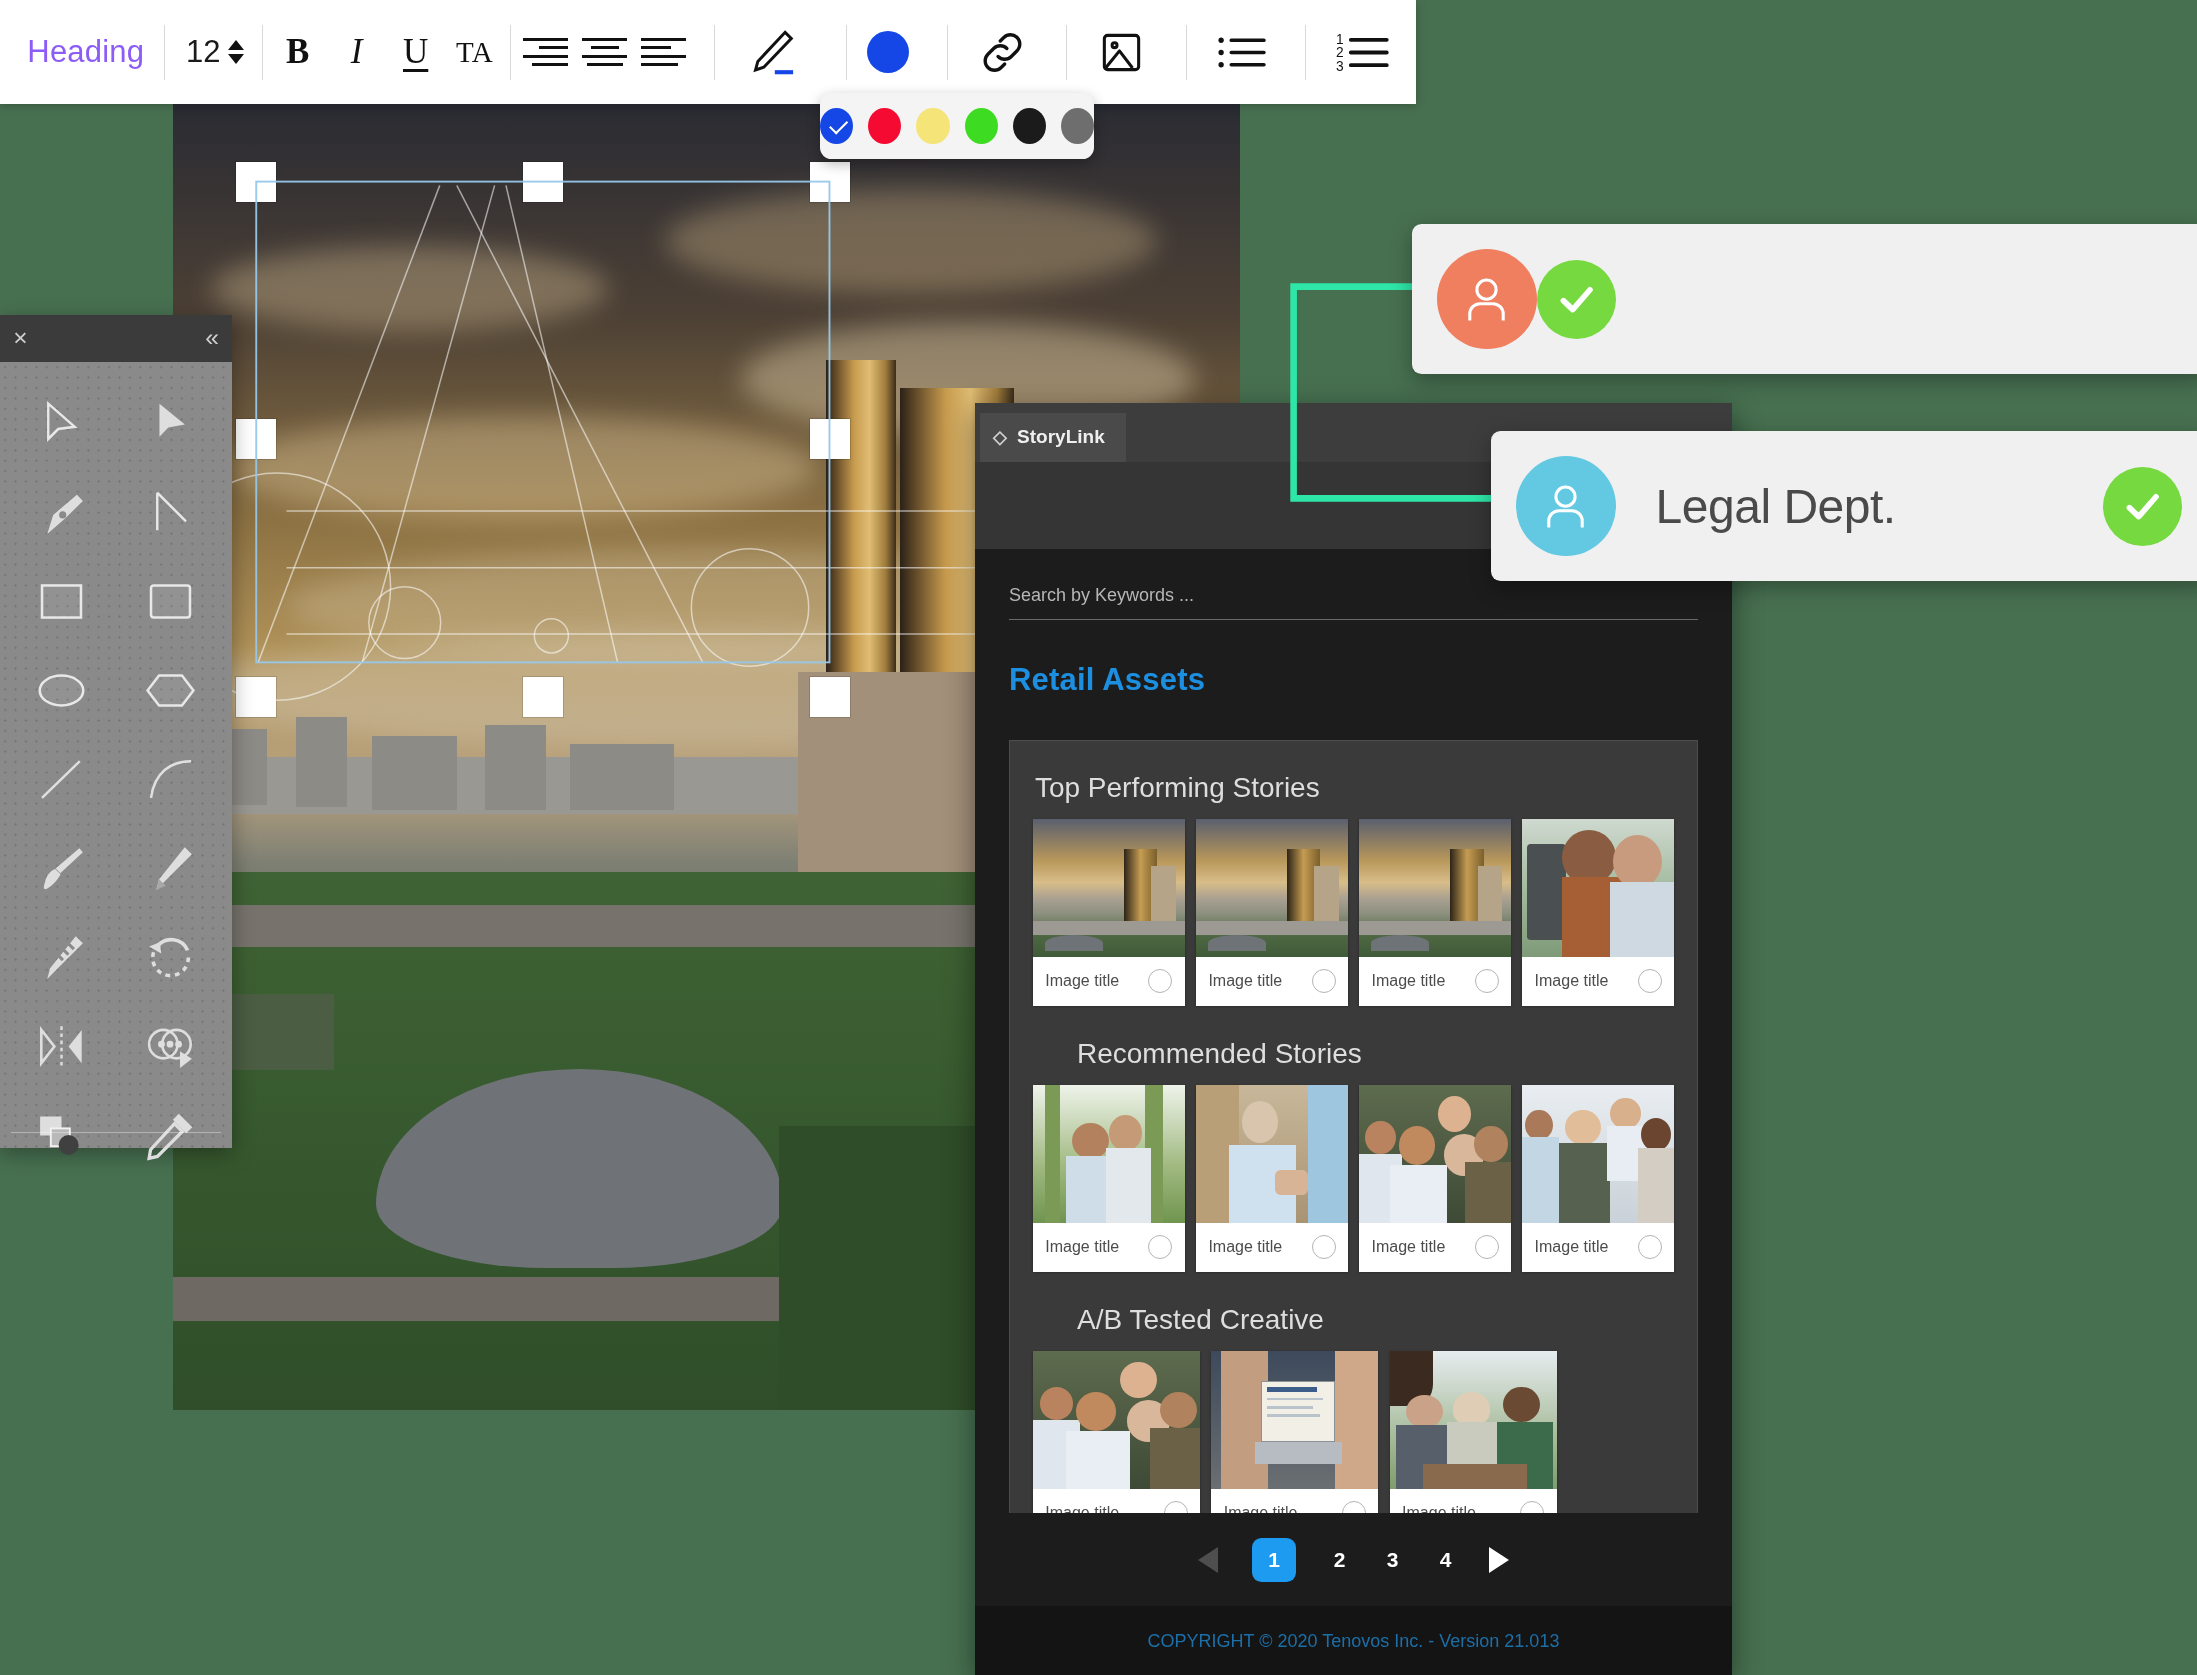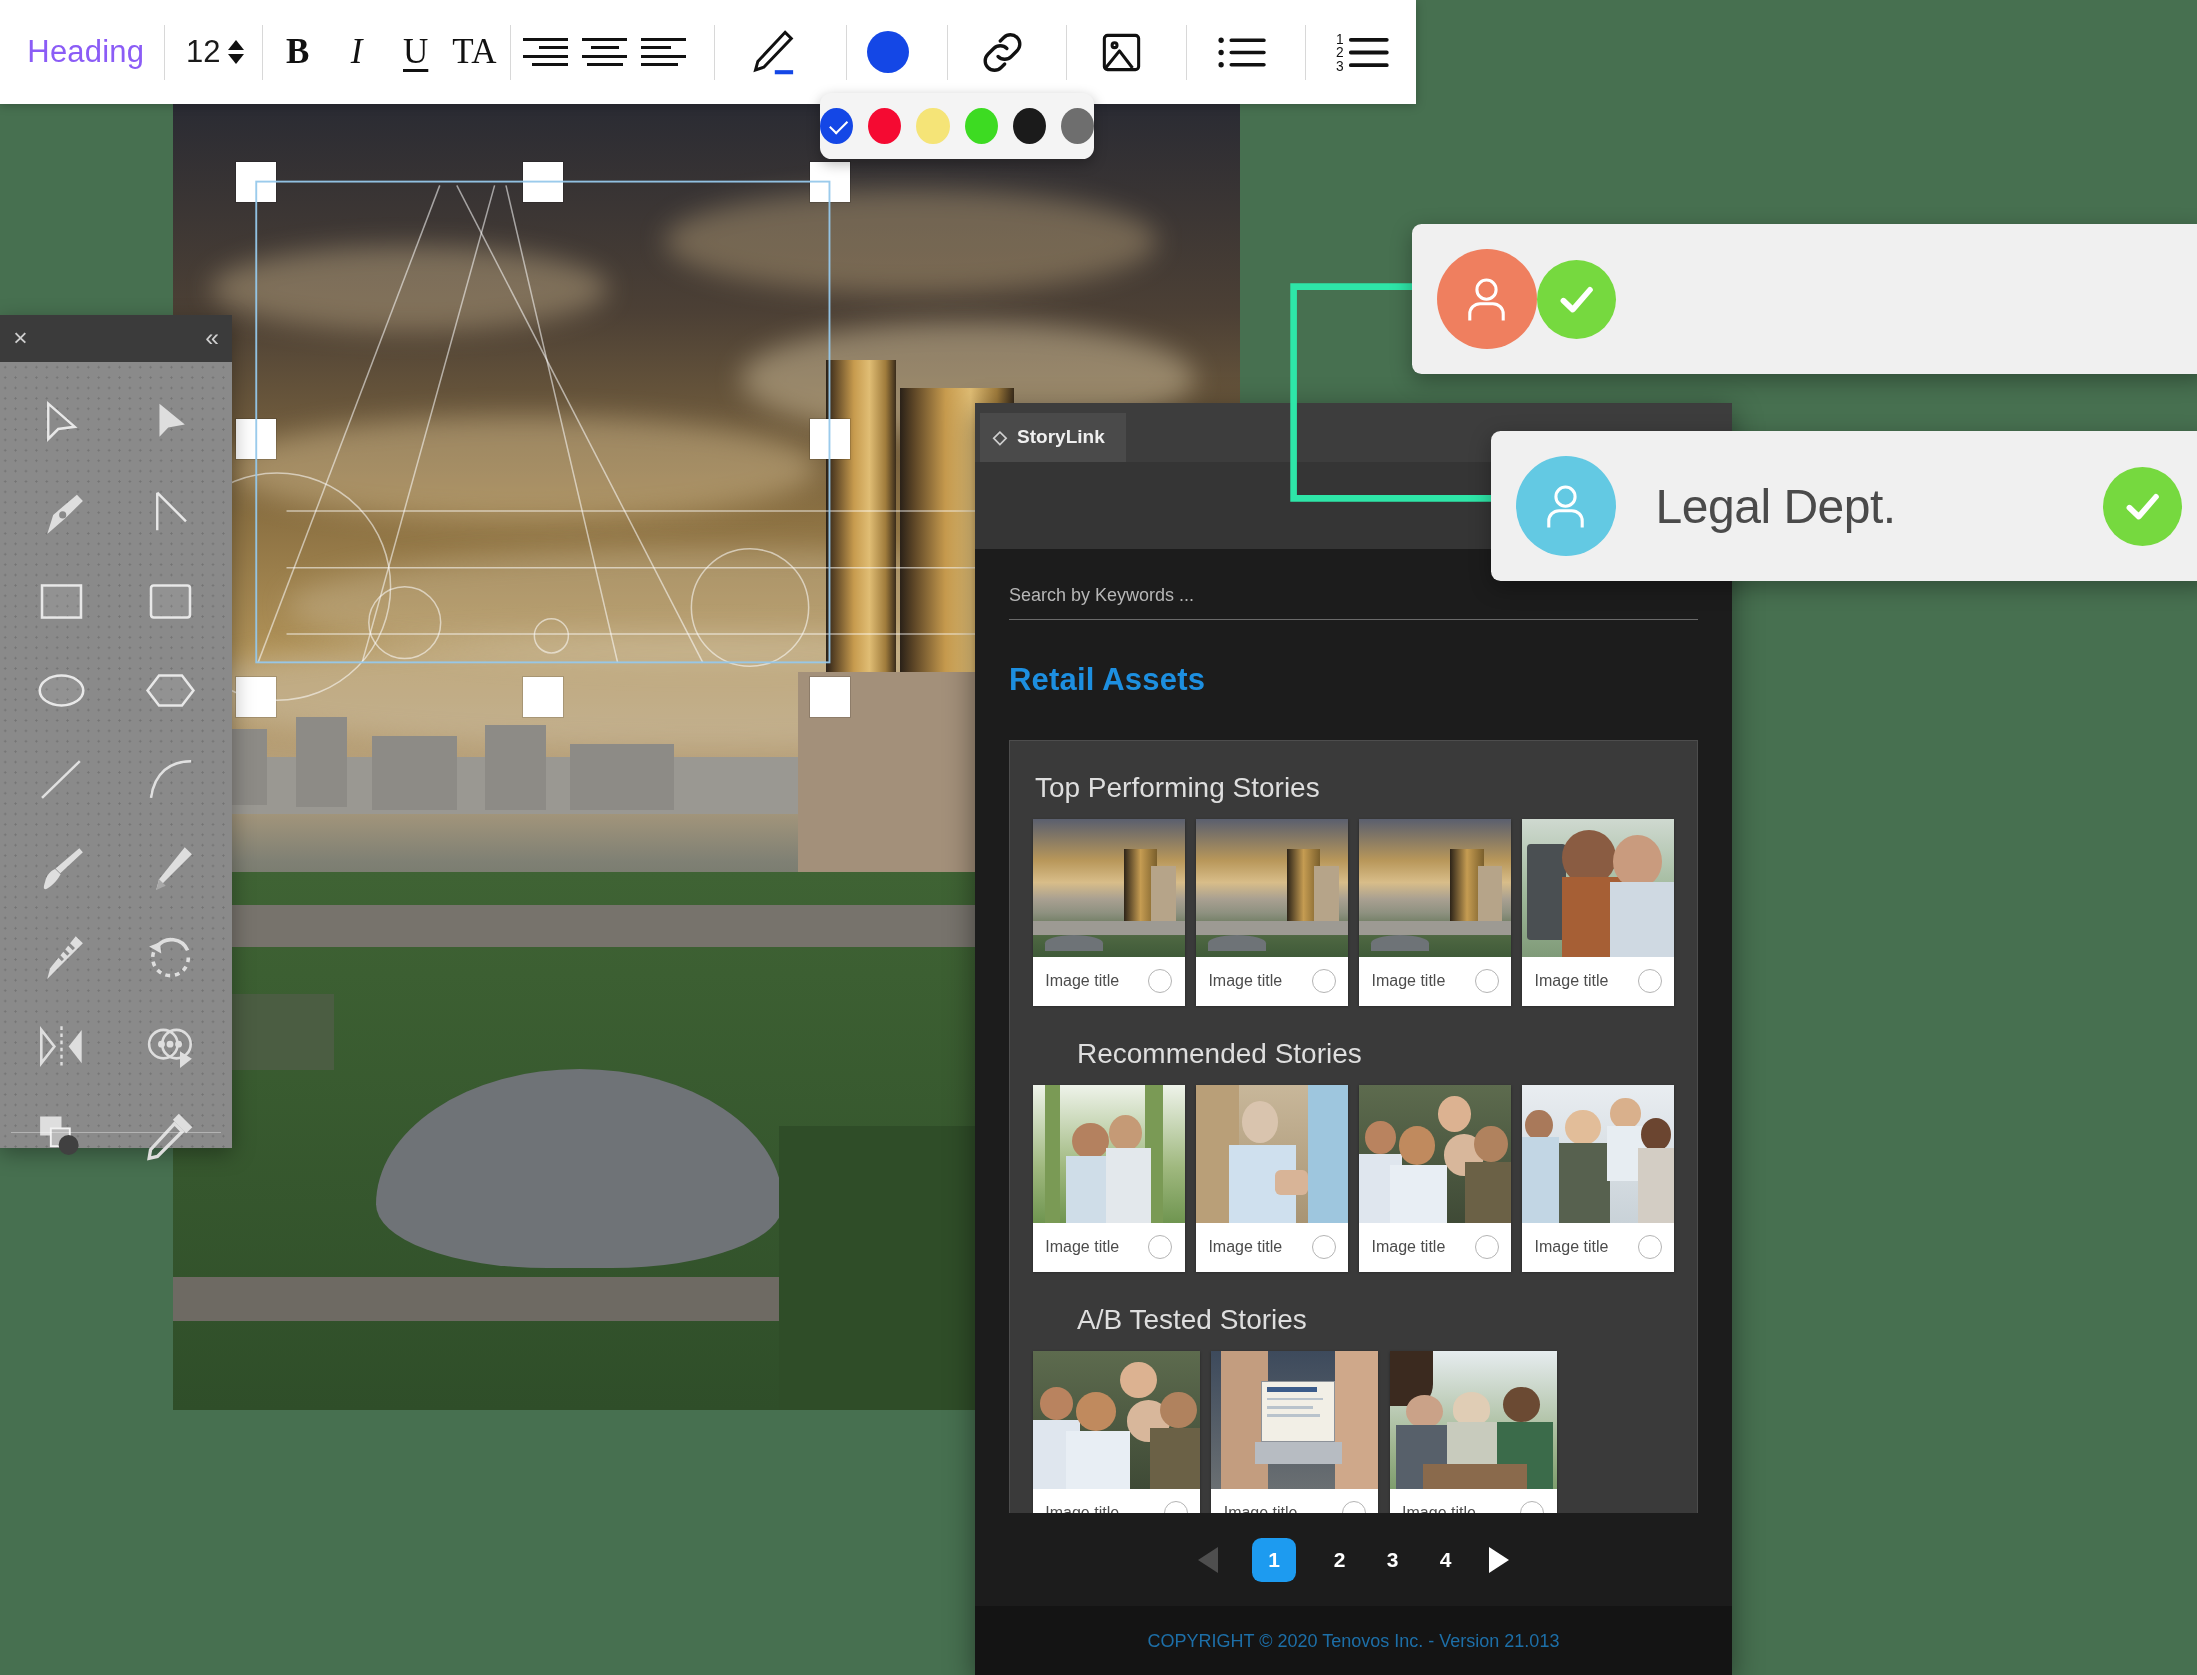--- a/index.html
+++ b/index.html
@@ -29,21 +29,21 @@
   #heading-style { font-size: 31px; color: #8b5cf6; padding: 0 24.6px 0 38px; letter-spacing: 0.2px; }
   #font-size-control { display: flex; align-items: center; gap: 7.6px; padding: 0 17px 0 21px; }
   #font-size-value { font-size: 31px; color: #1a1a1a; }
   .stepper { display: flex; flex-direction: column; gap: 4.7px; }
   .stepper i { display: block; width: 0; height: 0; border-left: 8.5px solid transparent; border-right: 8.5px solid transparent; }
   .stepper i.up { border-bottom: 10.4px solid #111; }
   .stepper i.dn { border-top: 10.4px solid #111; }
   #bold-button  { font-size: 35px; font-weight: bold; font-family: "Liberation Serif", serif; }
   #italic-button{ font-size: 35px; font-style: italic; font-family: "Liberation Serif", serif; }
   #underline-button { font-size: 35px; font-family: "Liberation Serif", serif; text-decoration: underline; text-underline-offset: 5.7px; }
-  #text-all-button { font-size: 35px; font-family: "Liberation Serif", serif; letter-spacing: 0.5px; }
+  #text-all-button { font-size: 29px; font-family: "Liberation Serif", serif; letter-spacing: 0.5px; }
 
   .align-icon { width: 45px; height: 28px; display: flex; flex-direction: column; justify-content: space-between; }
   .align-icon span { height: 2.8px; background: #111; display: block; }
   .align-icon.right span:nth-child(1){ width: 100%; margin-left: auto; }
   .align-icon.right span:nth-child(2){ width: 66%; margin-left: auto; }
   .align-icon.right span:nth-child(3){ width: 100%; margin-left: auto; }
   .align-icon.right span:nth-child(4){ width: 82%; margin-left: auto; }
   .align-icon.center span:nth-child(1){ width: 100%; margin: 0 auto; }
   .align-icon.center span:nth-child(2){ width: 64%; margin: 0 auto; }
   .align-icon.center span:nth-child(3){ width: 100%; margin: 0 auto; }
@@ -510,21 +510,21 @@
             <div style="position:absolute;left:78%;top:24%;width:20%;height:24%;background:#6b4530;border-radius:50%;"></div>
             <div style="position:absolute;left:76%;top:46%;width:24%;height:54%;background:#d3cdc4;"></div>
           </div>
           <div class="cap">
             <span>Image title</span>
             <i class="radio"></i>
           </div>
         </div>
       </div>
 
-      <div class="section-title second">A/B Tested Stories</div>
+      <div class="section-title second">A/B Tested Creative</div>
       <div class="tile-row">
         <div class="tile">
           <div class="thumb" style="background:linear-gradient(#5d6b4e,#3f4a36);">
             <div style="position:absolute;left:4%;top:26%;width:20%;height:24%;background:#b9835f;border-radius:50%;"></div>
             <div style="position:absolute;left:0%;top:50%;width:28%;height:50%;background:#dfe6ee;"></div>
             <div style="position:absolute;left:26%;top:30%;width:24%;height:28%;background:#c08a5e;border-radius:50%;"></div>
             <div style="position:absolute;left:20%;top:58%;width:38%;height:42%;background:#e8eef4;"></div>
             <div style="position:absolute;left:52%;top:8%;width:22%;height:26%;background:#dcb291;border-radius:50%;"></div>
             <div style="position:absolute;left:56%;top:36%;width:26%;height:30%;background:#d8b79b;border-radius:50%;"></div>
             <div style="position:absolute;left:76%;top:30%;width:22%;height:26%;background:#b0825e;border-radius:50%;"></div>

